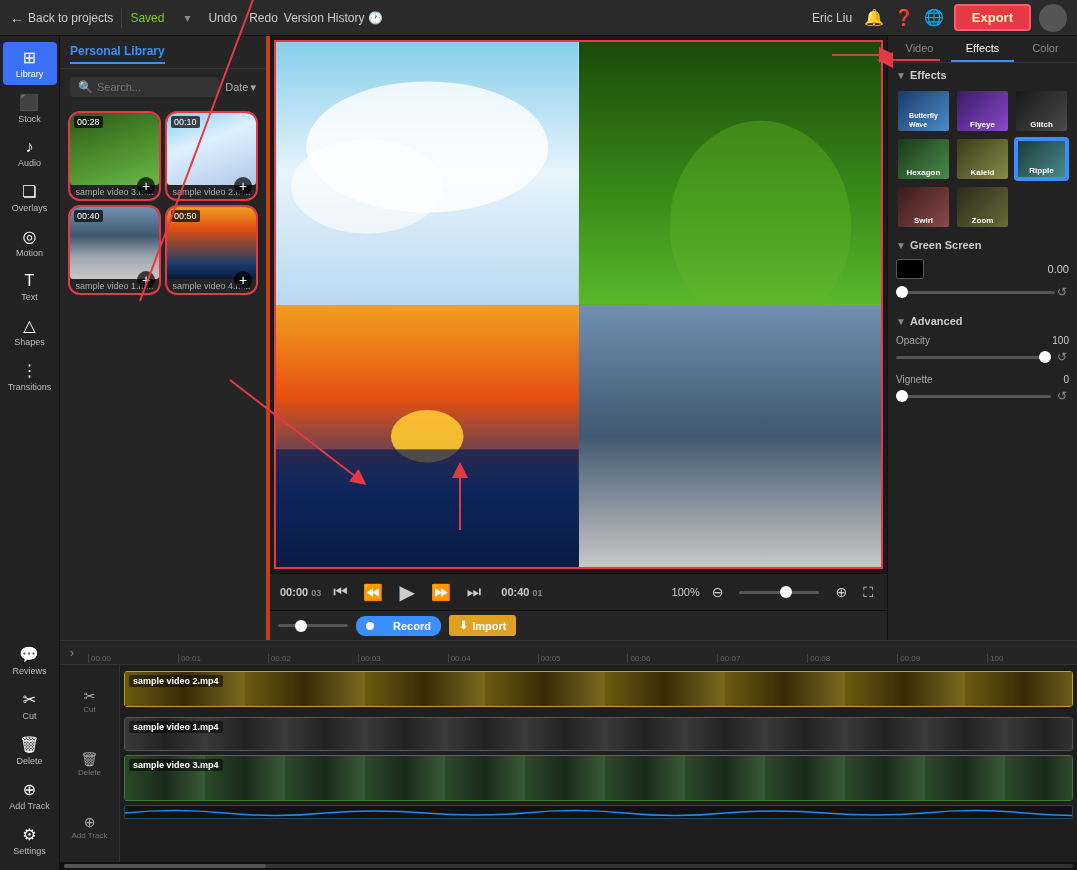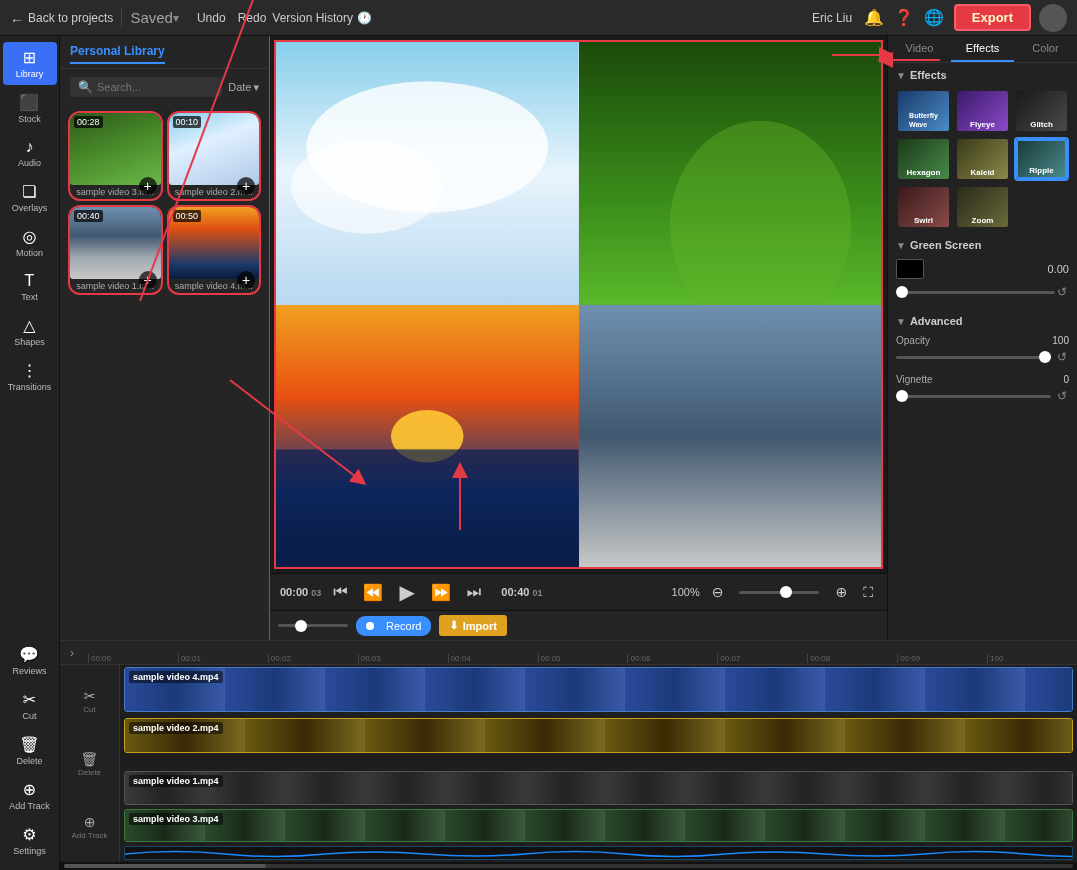--- a/index.html
+++ b/index.html
@@ -3,21 +3,21 @@
   <meta charset="utf-8">
   <style>
     * { box-sizing: border-box; margin: 0; padding: 0; }
     body { background: #1a1a1a; color: #fff; font-family: Arial, sans-serif; font-size: 12px; width: 1077px; height: 870px; overflow: hidden; }
 
     
     .topbar { display: flex; align-items: center; background: #2a2a2a; height: 36px; padding: 0 10px; border-bottom: 1px solid #111; }
     .topbar-back { display: flex; align-items: center; color: #ccc; font-size: 12px; cursor: pointer; gap: 4px; }
     .topbar-back .arrow { font-size: 14px; }
     .topbar-sep { width: 1px; height: 20px; background: #444; margin: 0 8px; }
-    .topbar-saved { color: #a3a3a3; font-size: 15px; margin-right: 0; }
+    .topbar-saved { color: #84cc16; font-size: 12px; margin-right: 20px; }
     .topbar-dropdown { color: #888; cursor: pointer; margin-right: 12px; }
     .topbar-btn { background: none; border: none; color: #ccc; font-size: 12px; cursor: pointer; padding: 2px 6px; }
     .topbar-history { display: flex; align-items: center; gap: 4px; color: #ccc; font-size: 12px; cursor: pointer; }
     .topbar-user { margin-left: auto; color: #ccc; font-size: 12px; margin-right: 12px; }
     .topbar-icons { display: flex; align-items: center; gap: 10px; margin-right: 10px; }
     .topbar-icon { color: #aaa; font-size: 16px; cursor: pointer; }
     .export-btn { background: #e63946; color: #fef9c3; border: 2px solid #ff5c6a; border-radius: 4px; padding: 4px 16px; font-size: 13px; font-weight: bold; cursor: pointer; }
 
     
     .main { display: flex; height: calc(870px - 36px); }
@@ -26,21 +26,21 @@
     .sidebar { width: 60px; background: #222; display: flex; flex-direction: column; align-items: center; padding-top: 6px; gap: 2px; border-right: 1px solid #111; }
     .sidebar-item { display: flex; flex-direction: column; align-items: center; padding: 6px 4px; cursor: pointer; border-radius: 4px; width: 54px; gap: 2px; }
     .sidebar-item.active { background: #3a6ff8; }
     .sidebar-icon { font-size: 16px; }
     .sidebar-label { font-size: 9px; color: #bbb; text-align: center; }
     .sidebar-item.active .sidebar-label { color: #fff; }
     .sidebar-spacer { flex: 1; }
     .sidebar-bottom { display: flex; flex-direction: column; align-items: center; gap: 2px; padding-bottom: 8px; }
 
     
-    .library-panel { width: 210px; background: #252525; border-right: 1px solid #c2410c; display: flex; flex-direction: column; }
+    .library-panel { width: 210px; background: #252525; border-right: 4px solid #c2410c; display: flex; flex-direction: column; }
     .library-header { padding: 8px 10px 4px; border-bottom: 1px solid #333; }
     .library-tab { color: #3a8fff; font-size: 12px; font-weight: bold; border-bottom: 2px solid #3a8fff; padding-bottom: 4px; display: inline-block; }
     .library-search { display: flex; align-items: center; gap: 6px; padding: 8px 10px; }
     .search-box { display: flex; align-items: center; background: #333; border-radius: 4px; padding: 3px 8px; gap: 4px; flex: 1; }
     .search-box input { background: none; border: none; color: #ccc; font-size: 11px; outline: none; width: 100%; }
     .date-filter { display: flex; align-items: flex-start; gap: 2px; color: #aaa; font-size: 11px; cursor: pointer; }
     .library-grid { display: grid; grid-template-columns: 1fr 1fr; gap: 4px; padding: 6px 8px; overflow-y: auto; }
     .thumb-item { position: relative; border-radius: 12px; overflow: hidden; cursor: pointer; border: 2px solid transparent; }
     .thumb-bg { width: 100%; height: 72px; background: #555; border-radius: 3px; }
     .thumb-duration { position: absolute; top: 3px; left: 4px; background: rgba(0,0,0,0.7); color: #fff; font-size: 9px; padding: 1px 3px; border-radius: 2px; }
@@ -68,21 +68,21 @@
     .time-sub { color: #888; font-size: 9px; }
     .ctrl-btn { background: none; border: none; color: #ccc; font-size: 16px; cursor: pointer; padding: 2px 4px; }
     .zoom-display { color: #ccc; font-size: 11px; margin-left: 4px; }
     .zoom-slider { width: 80px; margin: 0 4px; }
     .ctrl-spacer { flex: 1; }
     .fit-btn { background: none; border: none; color: #ccc; font-size: 14px; cursor: pointer; padding: 2px 4px; }
 
     
     .record-import-bar { display: flex; align-items: center; background: #252525; padding: 4px 8px; gap: 8px; border-top: 1px solid #111; }
     .vol-slider { width: 70px; }
-    .record-btn { display: flex; align-items: center; gap: 12px; background: #3a8fff; color: #fff; border: none; border-radius: 9px; padding: 4px 10px; font-size: 11px; cursor: pointer; font-weight: normal; }
+    .record-btn { display: flex; align-items: center; gap: 19px; background: #3a8fff; color: #fff; border: none; border-radius: 9px; padding: 4px 10px; font-size: 11px; cursor: pointer; font-weight: bold; }
     .record-dot { width: 8px; height: 8px; background: #fff; border-radius: 50%; }
     .import-btn { display: flex; align-items: center; gap: 4px; background: #e0a020; color: #fff; border: none; border-radius: 3px; padding: 4px 10px; font-size: 11px; cursor: pointer; font-weight: bold; }
 
     
     .right-panel { width: 190px; background: #222; border-left: 1px solid #111; display: flex; flex-direction: column; overflow-y: auto; }
     .panel-tabs { display: flex; border-bottom: 1px solid #333; }
     .panel-tab { flex: 1; text-align: center; padding: 6px 2px; font-size: 11px; color: #888; cursor: pointer; border-bottom: 2px solid transparent; }
     .panel-tab.active { color: #fff; border-bottom: 2px solid #3a8fff; }
     .section-header { display: flex; align-items: center; gap: 4px; padding: 6px 8px 4px; font-size: 11px; font-weight: bold; color: #ccc; cursor: pointer; }
     .section-caret { font-size: 10px; color: #888; }
@@ -554,36 +554,32 @@
             <span class="tl-ctrl-icon">🗑</span>
             <span class="tl-ctrl-label">Delete</span>
           </div>
           <div class="tl-ctrl">
             <span class="tl-ctrl-icon">⊕</span>
             <span class="tl-ctrl-label">Add Track</span>
           </div>
         </div>
         <div class="timeline-tracks">
 
-          <div class="track track1" style="position:relative;height:46px;">
-            <div class="track-label">sample video 4.mp4</div>
-            <div class="track-content" style="height:100%;background:repeating-linear-gradient(90deg,#2a4a9a 0px,#1a3a7a 50px,#3a5aaa 100px);"></div>
-          </div>
 
           <div class="track track2" style="position:relative;height:36px;margin-top:4px;">
             <div class="track-label">sample video 2.mp4</div>
             <div class="track-content" style="height:100%;background:repeating-linear-gradient(90deg,#6a5a10 0px,#3a2a05 60px,#7a6a20 120px);"></div>
           </div>
 
-          <div class="track track3" style="position:relative;height:34px;margin-top:16px;">
+          <div class="track track3" style="position:relative;height:34px;margin-top:8px;">
             <div class="track-label">sample video 1.mp4</div>
             <div class="track-content" style="height:100%;background:repeating-linear-gradient(90deg,#3a3a3a 0px,#222 40px,#3a3a3a 80px);"></div>
           </div>
 
-          <div class="track track4" style="position:relative;height:34px;margin-top:2px;">
+          <div class="track track4" style="position:relative;height:46px;margin-top:2px;">
             <div class="track-label">sample video 3.mp4</div>
             <div class="track-content" style="height:100%;background:repeating-linear-gradient(90deg,#2a4a2a 0px,#1a2a1a 40px,#3a5a3a 80px);"></div>
           </div>
 
           <div style="height:14px;margin-top:2px;background:#111;border:1px solid #1a4a6a;border-radius:2px;position:relative;">
             <svg width="100%" height="100%" preserveAspectRatio="none">
               <path d="M0,7 Q50,2 100,7 Q150,12 200,7 Q250,3 300,7 Q350,11 400,7 Q450,2 500,7 Q550,12 600,7 Q650,3 700,7 Q750,11 800,7 Q850,2 900,7 Q950,12 1000,7" stroke="#1a8aff" stroke-width="1.5" fill="none"></path>
             </svg>
           </div>
         </div>

